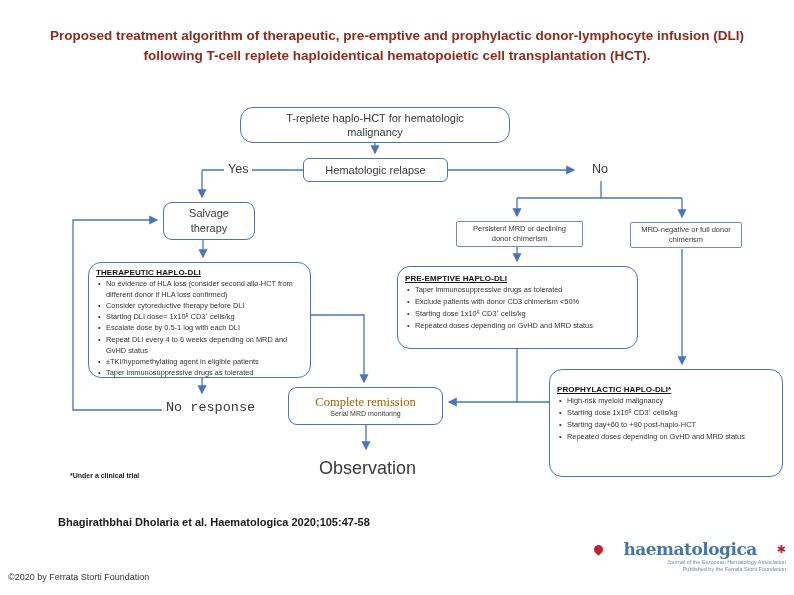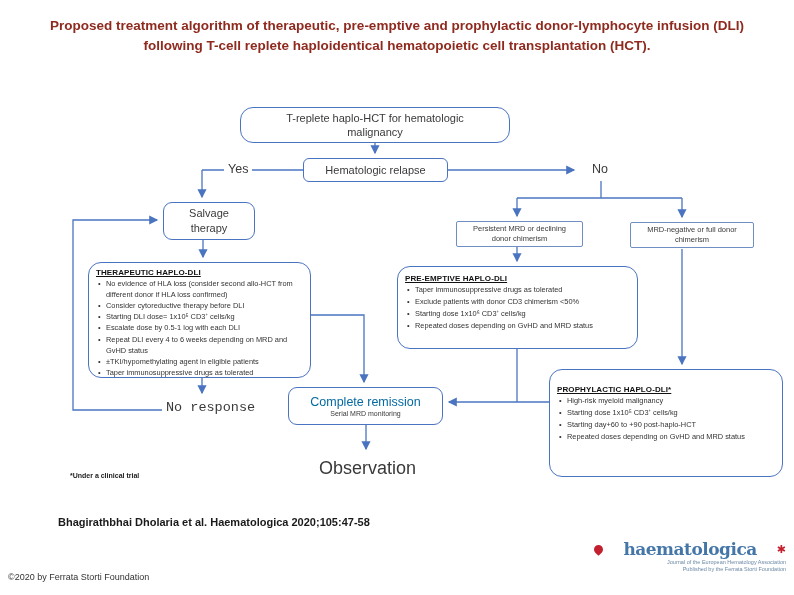--- a/index.html
+++ b/index.html
@@ -1,35 +1,35 @@
 <!DOCTYPE html>
 <html><head>
 <meta charset="utf-8">
 <style>
   html,body{margin:0;padding:0;background:#fff;}
   #page{position:relative;width:794px;height:595px;background:#ffffff;overflow:hidden;
         font-family:"Liberation Sans",sans-serif;}
   #connectors{position:absolute;left:0;top:0;width:794px;height:595px;z-index:0;pointer-events:none;}
-  .slide-title{position:absolute;left:30px;top:16px;width:734px;text-align:center;
+  .slide-title{position:absolute;left:30px;top:26px;width:734px;text-align:center;
         font-size:13.5px;font-weight:bold;color:#8f2a1f;line-height:20px;z-index:2;}
   .fbox{position:absolute;box-sizing:border-box;background:#fff;border:1.5px solid #4a74c0;
         display:flex;align-items:center;justify-content:center;text-align:center;
         color:#3a3a3a;z-index:1;}
   .fbox.rounded{border-radius:9px;}
   .fbox.biground{border-radius:13px;}
   .fbox.thin{border-width:1px;border-color:#6f8fc4;border-radius:2px;line-height:1.35;}
   .detailbox{position:absolute;box-sizing:border-box;background:#fff;border:1.5px solid #4a74c0;
         border-radius:13px;padding:5px 7px 4px 7px;color:#333;z-index:1;text-align:left;}
   .detailbox h3{margin:0 0 1px 0;font-size:8px;font-weight:bold;color:#111;
         text-decoration:underline;letter-spacing:.1px;}
   .detailbox ul{margin:0;padding:0;list-style:none;font-size:7.4px;line-height:1.5;}
   .detailbox li{position:relative;padding-left:10px;}
   .detailbox li::before{content:"\2022";position:absolute;left:2px;top:0;color:#333;}
   .lineLabel{position:absolute;background:#fff;color:#3a3a3a;z-index:2;padding:0 4px;}
-  .cr-title{font-size:12.5px;color:#0369a1;line-height:1.15;}
+  .cr-title{font-size:12.5px;color:#a16207;line-height:1.15;font-family:Liberation Serif, serif;}
   .cr-sub{font-size:7px;color:#3a3a3a;}
   .footnote{position:absolute;left:70px;top:472px;font-size:7px;font-weight:bold;color:#222;z-index:2;}
   .citation{position:absolute;left:58px;top:516px;font-size:11px;font-weight:bold;color:#1a1a1a;z-index:2;}
   .copyright{position:absolute;left:8px;top:572px;font-size:9px;color:#333;z-index:2;}
   .logo{position:absolute;left:606px;top:541px;width:180px;z-index:2;text-align:right;}
   .logo-row{display:flex;align-items:center;justify-content:flex-end;gap:20px;}
   .logo-drop{width:9px;height:9px;background:#c41f2e;border-radius:50% 50% 50% 0;
         transform:rotate(-45deg);flex:0 0 auto;}
   .logo-word{font-family:"DejaVu Serif",serif;font-weight:bold;font-size:17px;color:#4576a8;
         letter-spacing:-0.5px;line-height:1;}
@@ -75,21 +75,21 @@
   <div class="fbox rounded" style="left:303px;top:158px;width:145px;height:24px;font-size:11px;border-radius:6px;">Hematologic relapse</div>
 
   <div class="lineLabel" style="left:224px;top:162px;font-size:12.5px;">Yes</div>
 
   <div class="lineLabel" style="left:588px;top:162px;font-size:12.5px;">No</div>
 
   <div class="fbox rounded" style="left:163px;top:202px;width:92px;height:38px;font-size:11px;line-height:1.35;padding:0 14px;">Salvage therapy</div>
 
   <div class="fbox thin" style="left:456px;top:221px;width:127px;height:26px;font-size:7.5px;padding:0 6px;">Persistent MRD or declining donor chimerism</div>
 
-  <div class="fbox thin" style="left:630px;top:222px;width:124px;height:26px;font-size:7.5px;padding:8px 10px;">MRD-negative or full donor chimerism</div>
+  <div class="fbox thin" style="left:630px;top:222px;width:112px;height:26px;font-size:7.5px;padding:8px 10px;">MRD-negative or full donor chimerism</div>
 
   <div class="detailbox" style="left:88px;top:262px;width:223px;height:116px;">
     <h3>THERAPEUTIC HAPLO-DLI</h3>
     <ul>
       <li>No evidence of HLA loss (consider second allo-HCT from different donor if HLA loss confirmed)</li>
       <li>Consider cytoreductive therapy before DLI</li>
       <li>Starting DLI dose= 1x10⁵ CD3⁺ cells/kg</li>
       <li>Escalate dose by 0.5-1 log with each DLI</li>
       <li>Repeat DLI every 4 to 6 weeks depending on MRD and GvHD status</li>
       <li>±TKI/hypomethylating agent in eligible patients</li>

